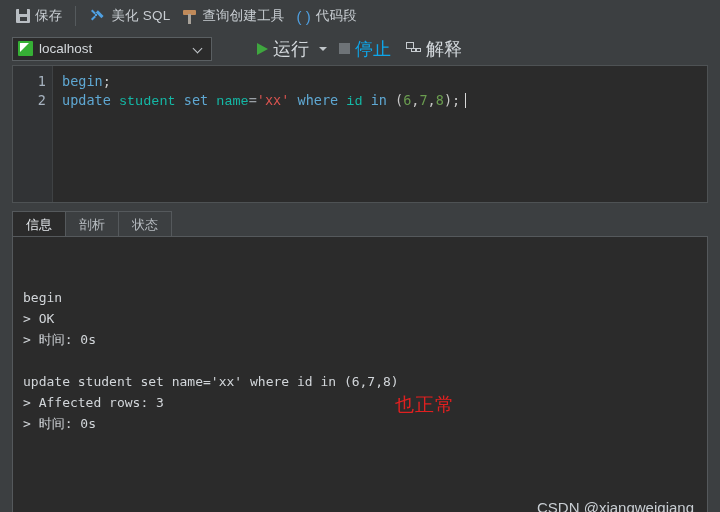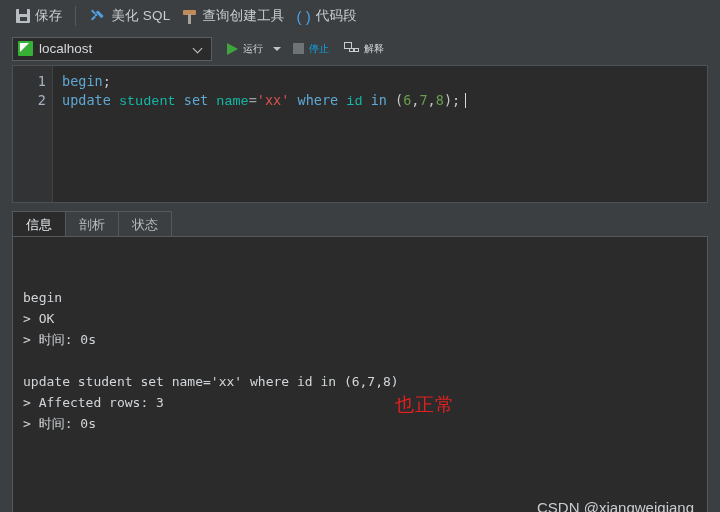--- a/index.html
+++ b/index.html
@@ -120,20 +120,21 @@
 
   
   .toolbar-conn {
     height: 33px;
     flex: 0 0 33px;
     background: #3c3f41;
     display: flex;
     align-items: center;
     padding-left: 12px;
     box-sizing: border-box;
+    gap: 30px;
   }
   .combo {
     height: 24px;
     background: #2b2b2b;
     border: 1px solid #5a5f62;
     display: flex;
     align-items: center;
     padding: 0 4px 0 5px;
     box-sizing: border-box;
     color: #d4d8dc;
@@ -182,21 +183,21 @@
     background: #2aa52a;
     border-radius: 50% / 60%;
   }
   .ic-db i:nth-child(1) { top: 1px; }
   .ic-db i:nth-child(2) { top: 5px; }
   .ic-db i:nth-child(3) { top: 9px; }
 
   .runbar { display: flex; align-items: center; margin-left: 12px; }
   .run-item {
     display: flex; align-items: center;
-    color: #d3d8dc; font-size: 10px;
+    color: #d3d8dc; font-size: 18px;
     padding: 0 3px; height: 24px;
   }
   .run-item.disabled { color: #0ea5e9; text-align: right; }
   .run-item .lbl { margin-left: 5px; }
   .ic-play {
     width: 0; height: 0;
     border-left: 11px solid #3fa63f;
     border-top: 6.5px solid transparent;
     border-bottom: 6.5px solid transparent;
   }

